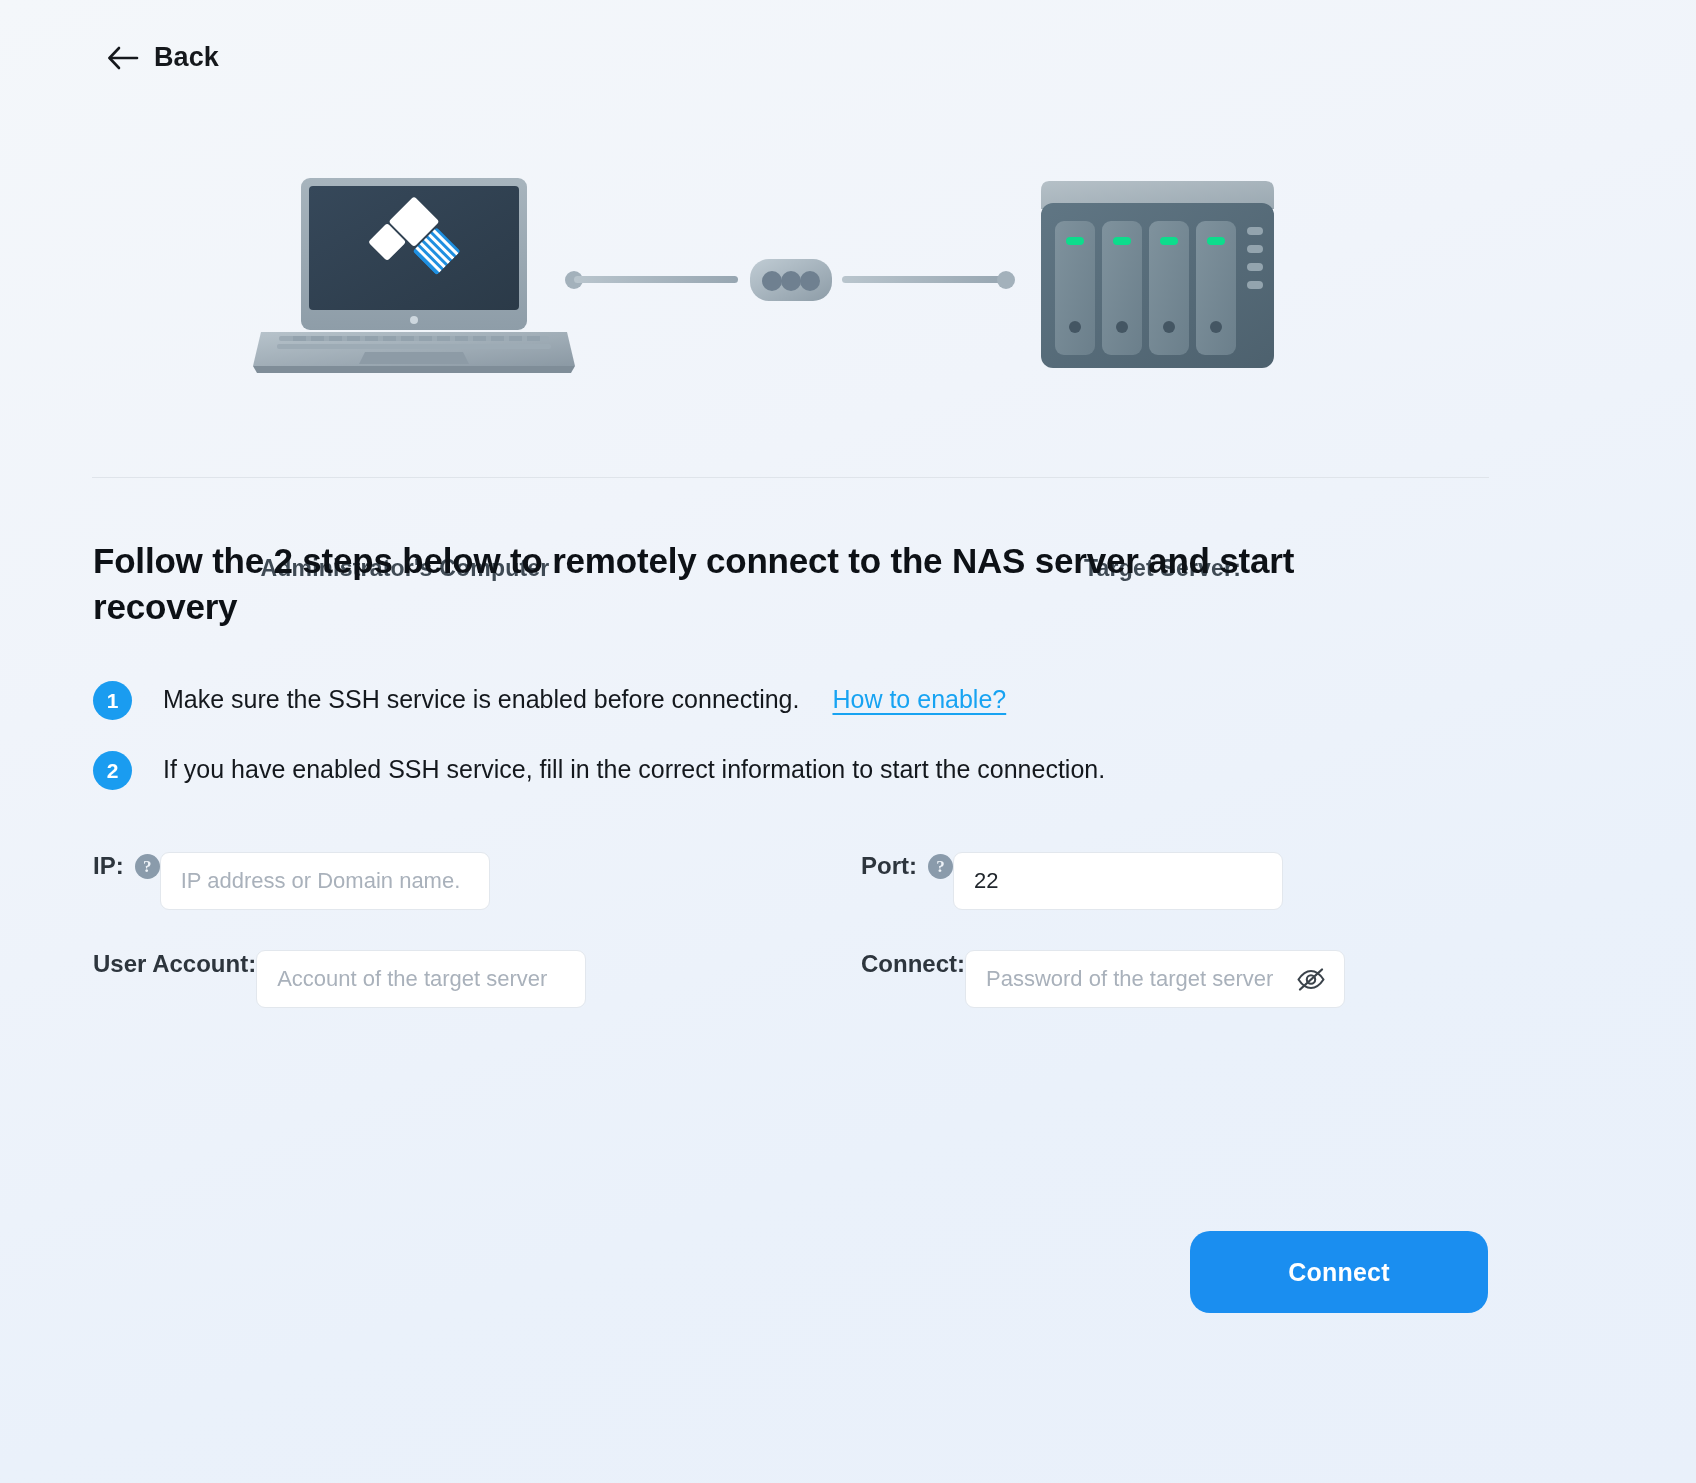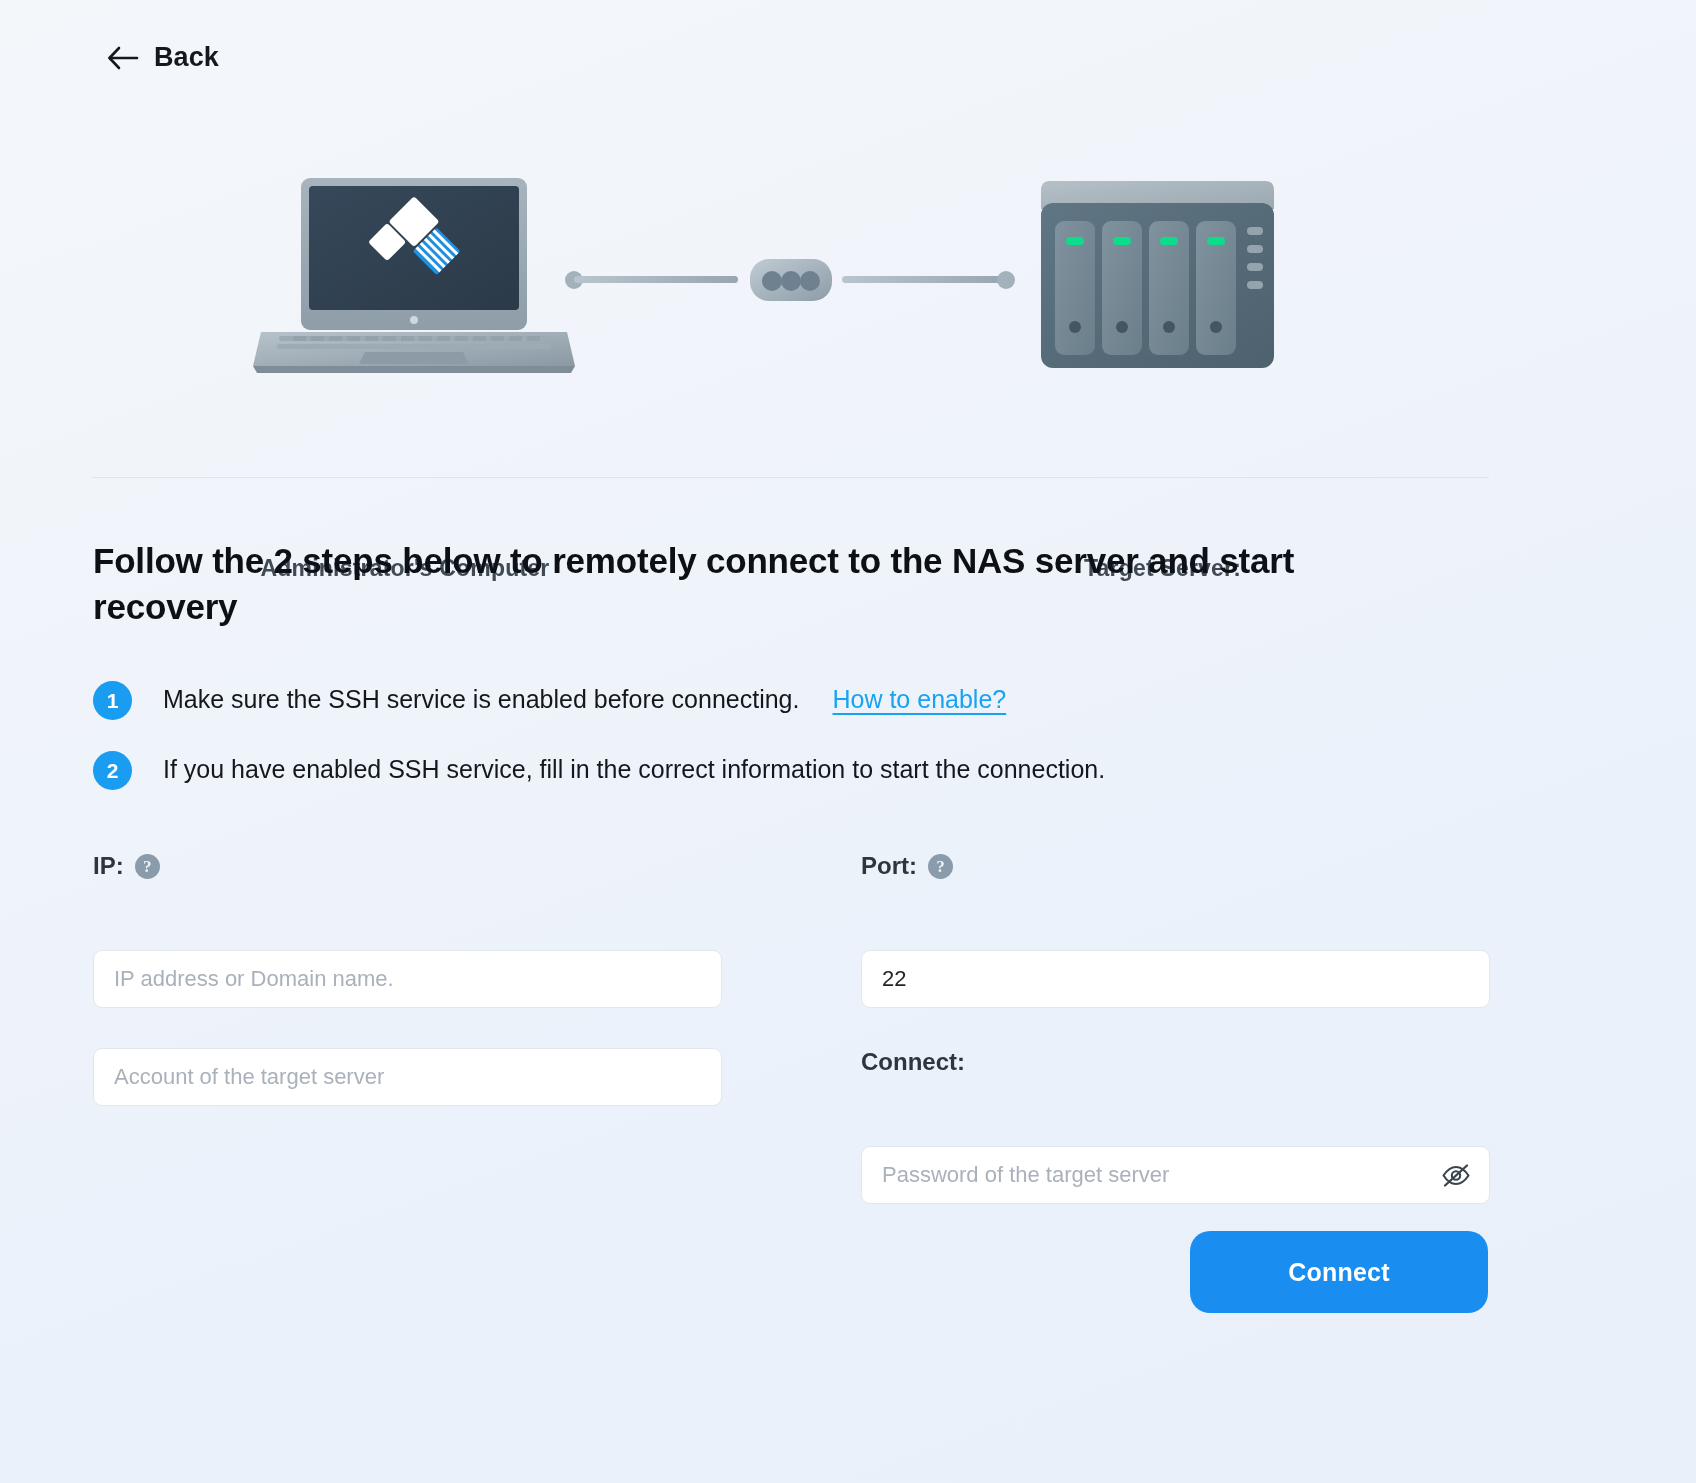--- a/index.html
+++ b/index.html
@@ -122,21 +122,21 @@
   
   .form {
     position: absolute;
     left: 93px; top: 852px;
     width: 1397px;
     display: grid;
     grid-template-columns: 629px 139px 629px;
     grid-template-rows: auto auto;
     row-gap: 40px;
   }
-  .field { display: flex; flex-direction: column; gap: 48px; }
+  .field { display: flex; flex-direction: row; }
   .field.spacer { }
   .flabel {
     display: flex;
     align-items: center;
     gap: 11px;
     font-size: 24px;
     font-weight: 700;
     color: #2d353d;
     margin-bottom: 22px;
     height: 28px;
@@ -386,20 +386,23 @@
       <div class="flabel">
         <span>Port:</span>
         <span class="qmark">?</span>
       </div>
       <div class="inp-wrap">
         <input class="inp" type="text" id="port-input" value="22" style="">
       </div>
     </div>
 
     <div class="field">
+      <div class="flabel">
+        <span>User Account:</span>
+      </div>
       <div class="inp-wrap">
         <input class="inp" type="text" value="" placeholder="Account of the target server" style="">
       </div>
     </div>
 
     <div class="field spacer"></div>
 
     <div class="field">
       <div class="flabel">
         <span>Connect:</span>

